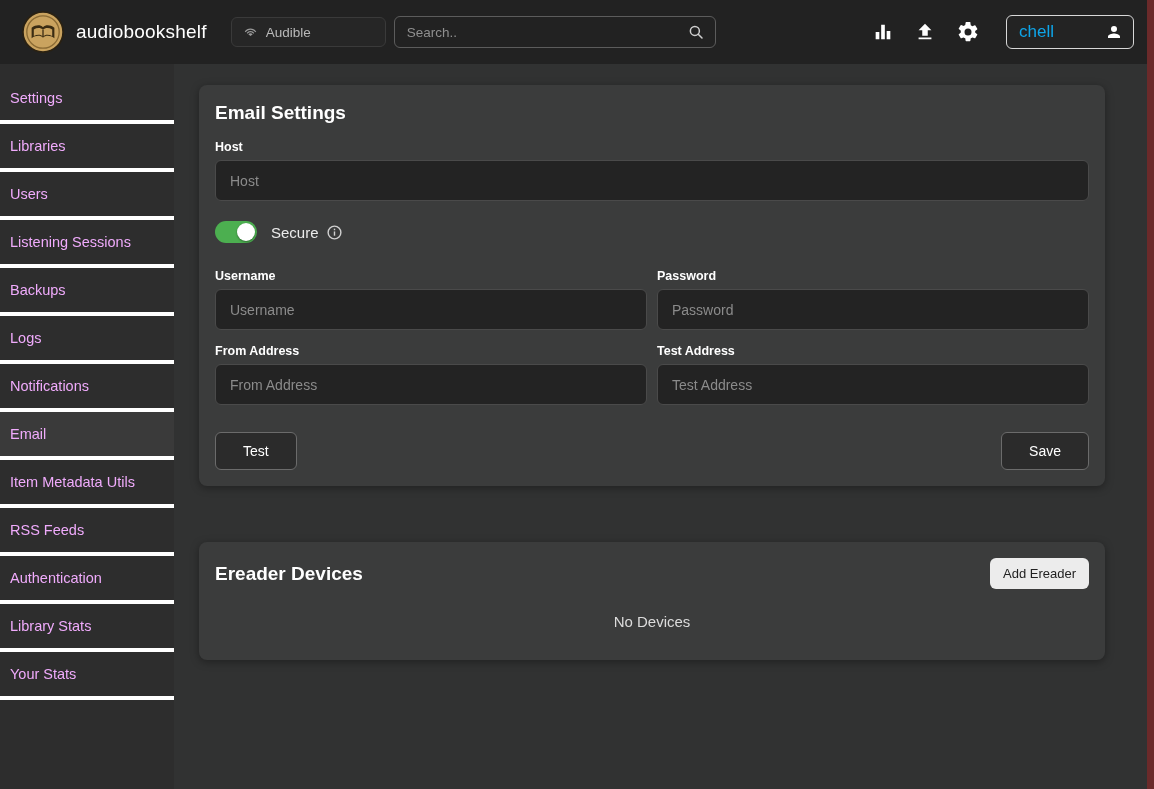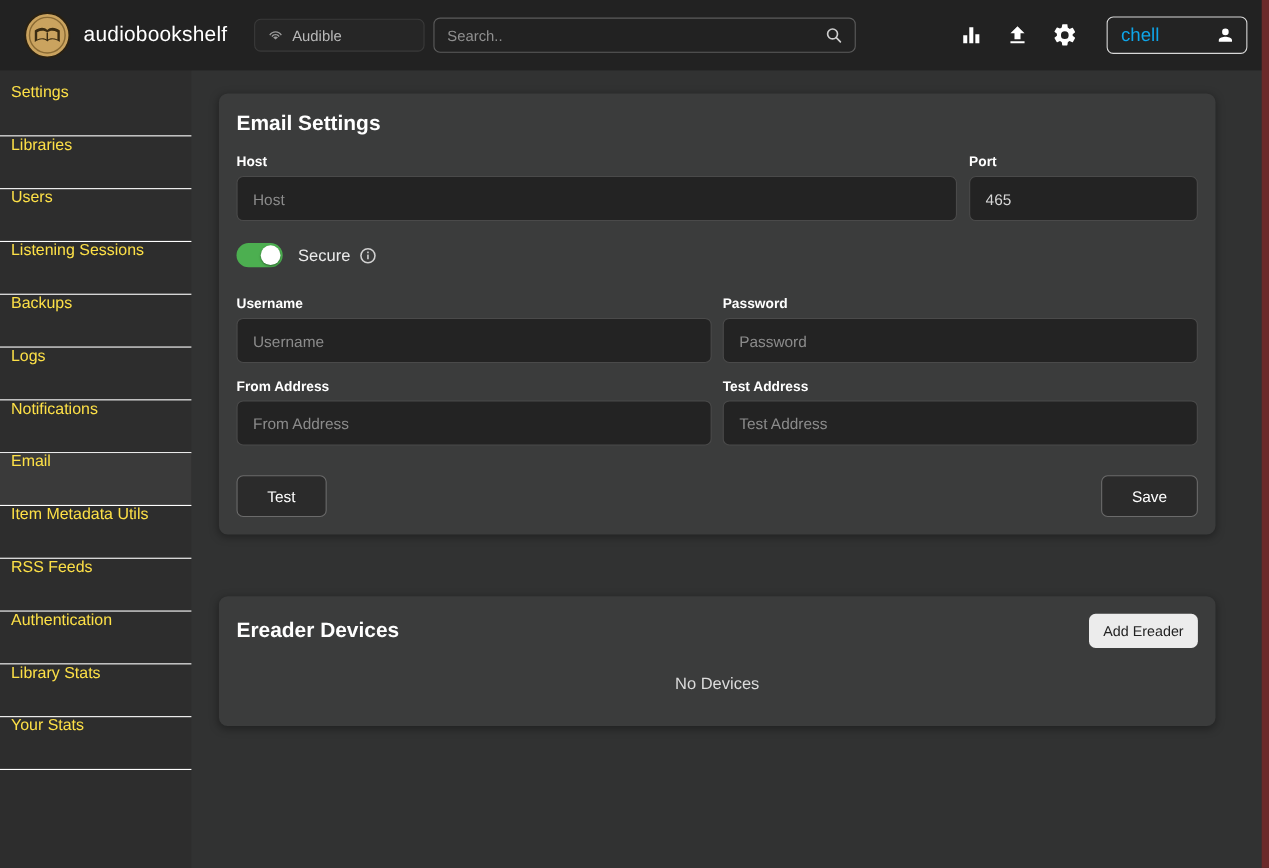--- a/index.html
+++ b/index.html
@@ -28,21 +28,21 @@
     background: #262626;
     border: 1px solid #3a3a3a;
     border-radius: 6px;
     display: flex; align-items: center; gap: 8px;
     padding: 0 11px;
     color: #b9b9b9; font-size: 13.5px;
     cursor: pointer;
   }
   .searchbox {
     margin-left: 8px;
-    width: 384px; height: 32px;
+    width: 322px; height: 32px;
     border: 1px solid #5c5c5c;
     border-radius: 6px;
     display: flex; align-items: center;
     padding: 0 10px 0 12px;
   }
   .searchbox input {
     flex: 1; background: transparent; border: none; outline: none;
     color: #dddddd; font-size: 13.5px; font-family: inherit;
   }
   .searchbox input::placeholder { color: #8f8f8f; }
@@ -63,24 +63,24 @@
 
   
   .layout { display: flex; height: 725px; }
   .sidebar {
     width: 174px; flex: 0 0 174px;
     background: #2d2d2d;
     padding-top: 12px;
   }
   .side-item {
     height: 48px;
-    display: flex; 
+    display: flex; align-items: center;
     padding: 0 10px;
-    color: #fde047; font-size: 14.5px;
-    border-bottom: 1px solid #ffffff;
+    color: #f0abfc; font-size: 14.5px;
+    border-bottom: 4px solid #ffffff;
     cursor: pointer;
   }
   .side-item.active { background: #3a3a3a; }
 
   .main {
     flex: 1;
     padding: 21px 49px 20px 25px;
     overflow: hidden;
   }
 
@@ -283,24 +283,20 @@
   <div class="main">
 
     <div class="card email-card">
       <div class="card-title">Email Settings</div>
 
       <div class="form-row row-hostport">
         <div class="field">
           <label>Host</label>
           <input class="text-input" type="text" placeholder="Host" style="">
         </div>
-        <div class="field field-port">
-          <label>Port</label>
-          <input class="text-input" type="text" value="465" style="">
-        </div>
       </div>
 
       <div class="toggle-row">
         <div class="toggle">
           <div class="knob"></div>
         </div>
         <span class="toggle-label">Secure</span>
         <span class="info-icon">
           <svg viewBox="0 0 24 24" width="17" height="17">
             <circle cx="12" cy="12" r="9" fill="none" stroke="#d0d0d0" stroke-width="2"></circle>

